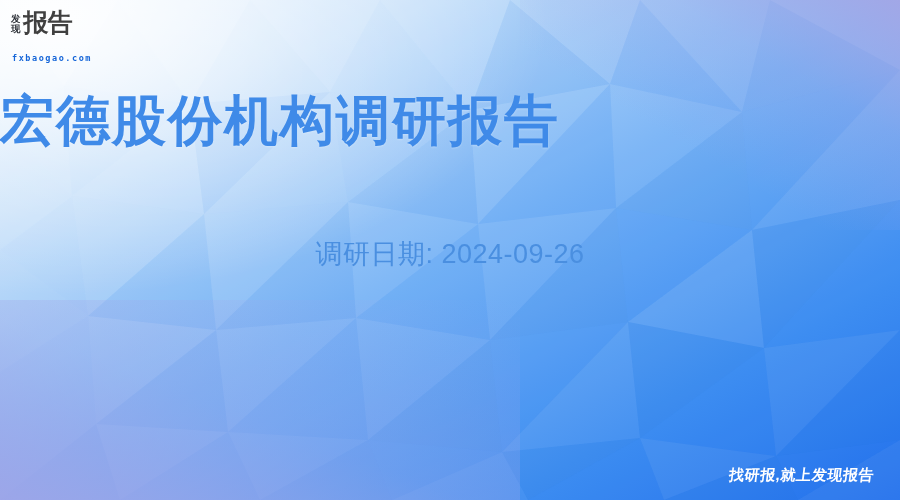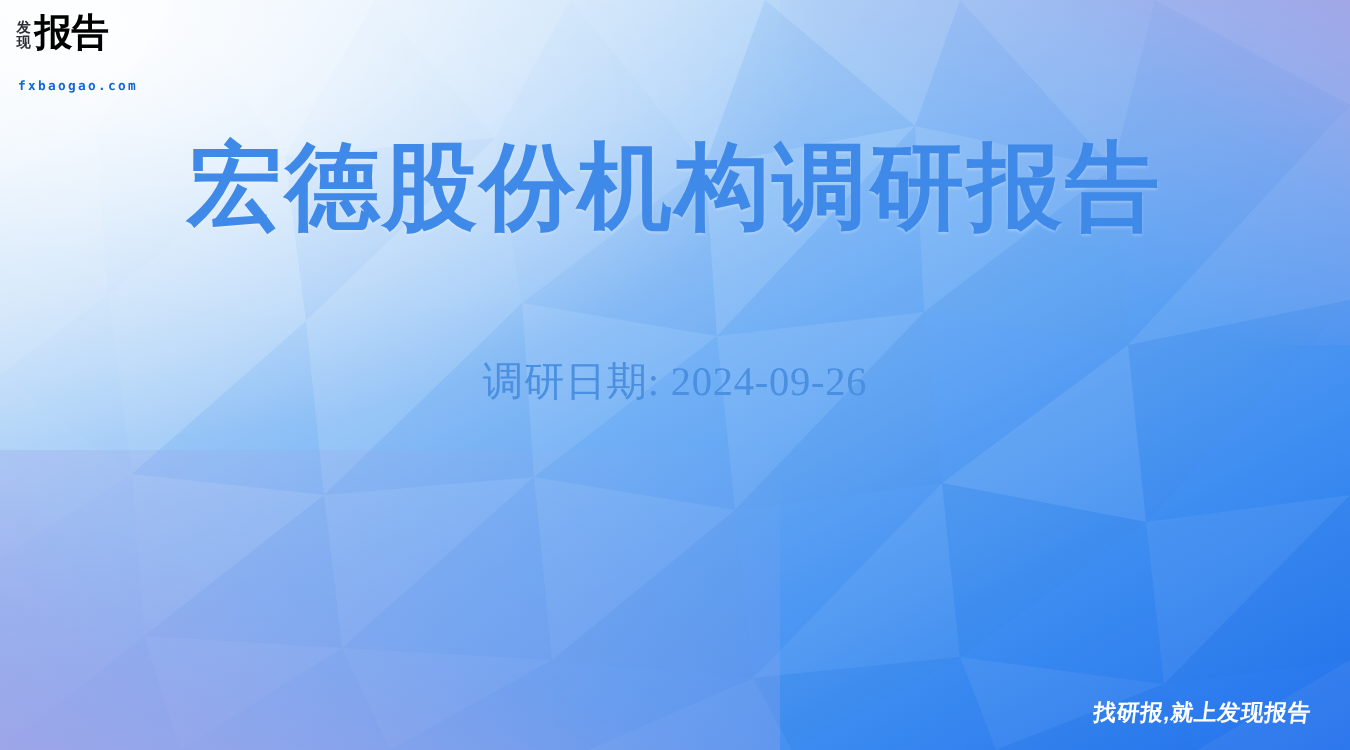--- a/index.html
+++ b/index.html
@@ -54,63 +54,62 @@
   }
   #logo-stack span {
     font-size: 9.5px;
     font-weight: 700;
     color: #2b2f36;
     letter-spacing: -0.3px;
   }
   #logo-main {
     font-size: 25px;
     font-weight: 800;
-    color: #000000;
+    color: #404040;
     letter-spacing: -0.5px;
     line-height: 0.98;
   }
   #logo-domain {
     margin-top: 18px;
     margin-left: 1px;
     font-size: 8.5px;
     font-weight: 700;
     color: #1565d8;
     letter-spacing: 1.55px;
     font-family: "DejaVu Sans Mono", "Liberation Mono", monospace;
   }
 
   
   #title {
     position: absolute;
     left: 0;
     right: 0;
     top: 89px;
-    text-align: center;
-    font-size: 63px;
+    text-align: left;
+    font-size: 54px;
     font-weight: 800;
     color: #3f8ae8;
     letter-spacing: 2px;
     line-height: 1.15;
     white-space: nowrap;
     text-shadow: 0 1px 2px rgba(255,255,255,0.25);
   }
 
   
   #subtitle {
     position: absolute;
     left: 0;
     right: 0;
     top: 236px;
     text-align: center;
     font-size: 27px;
     font-weight: 400;
     color: #4a8fe0;
     letter-spacing: 0.5px;
     white-space: nowrap;
-    font-family: Liberation Serif, serif;
   }
 
   
   #tagline {
     position: absolute;
     right: 26px;
     bottom: 15px;
     font-size: 15px;
     font-weight: 700;
     color: #ffffff;

